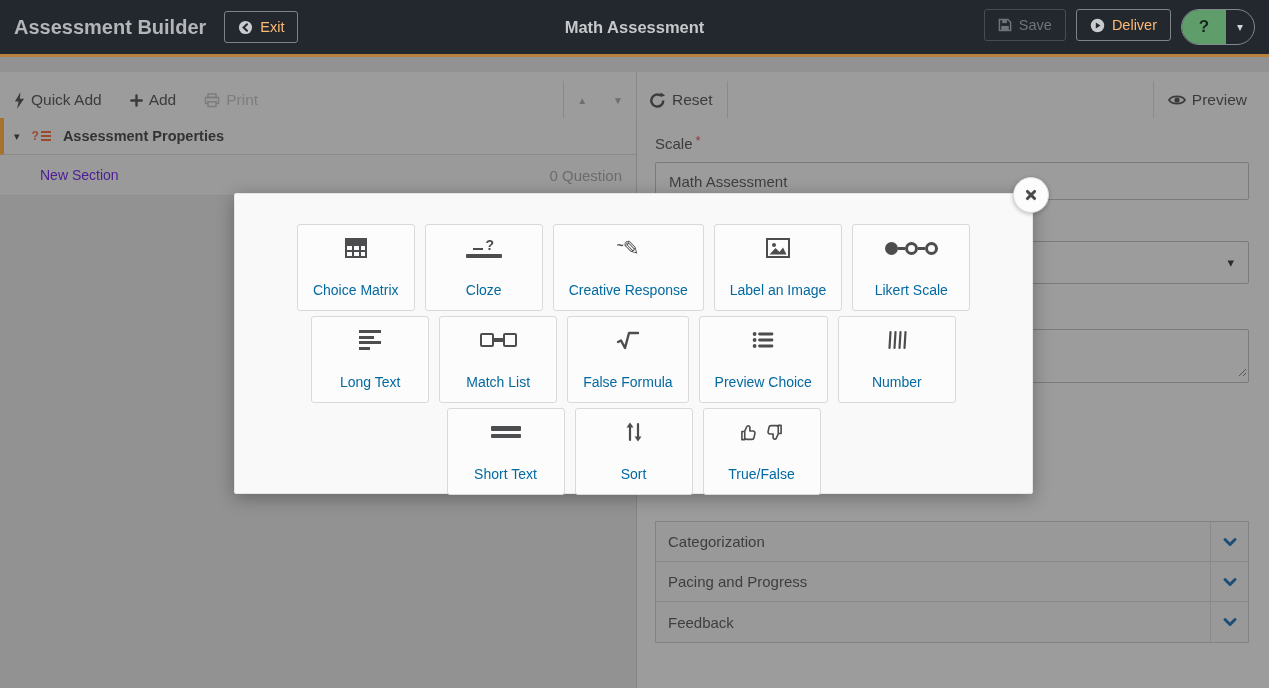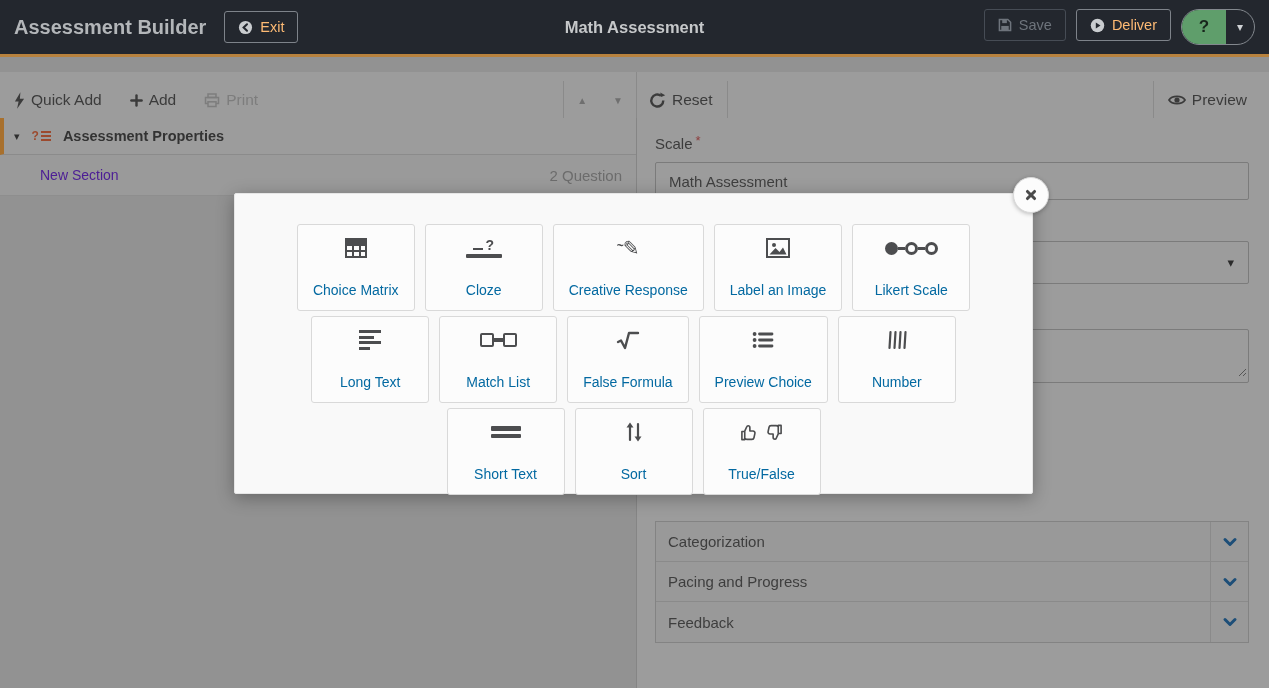--- a/index.html
+++ b/index.html
@@ -211,21 +211,21 @@
             <i></i>
             <i></i>
             <i></i>
           </span>
       </span>
       <span class="outline-props-label">Assessment Properties</span>
     </div>
     <div id="sectionList">
         <div class="outline-section">
           <span class="section-name">New Section</span>
-          <span class="section-count">2 Question</span>
+          <span class="section-count">0 Question</span>
         </div>
       </div>
     <div style="flex:1; background:#929292;"></div>
   </aside>
 
   <section class="props-panel">
     <div>
       <span class="field-label">Scale</span><span class="req">*</span>
     </div>
     <input class="text-input" type="text" value="Math Assessment" style="">

